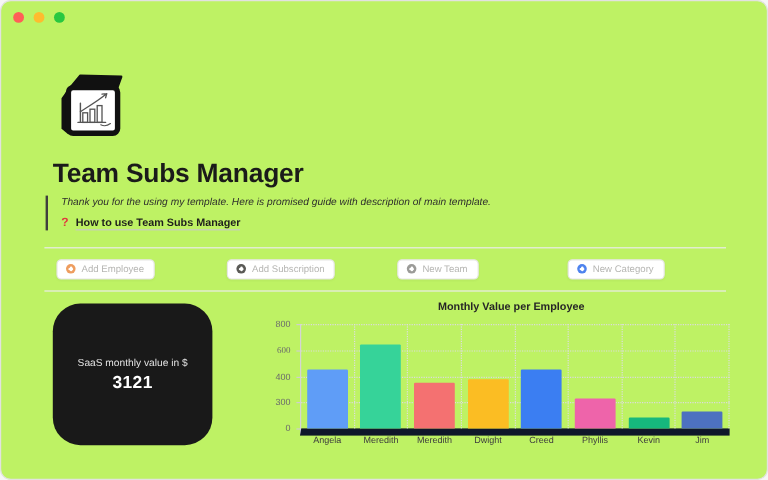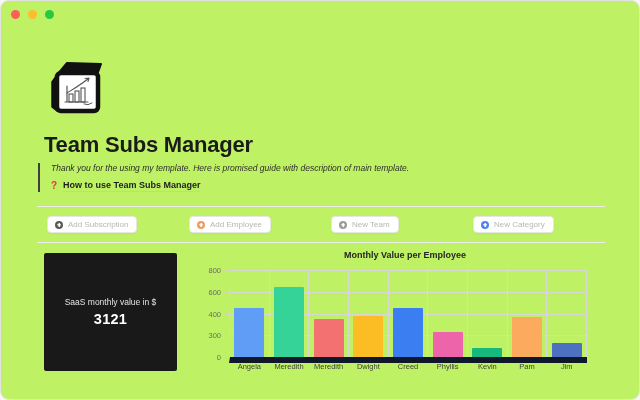--- a/index.html
+++ b/index.html
@@ -41,21 +41,21 @@
     transform:translateX(-50%);background:#fff;border-radius:1px;}
   .tb-icon::after{content:"";position:absolute;top:50%;left:2px;right:2px;height:1.5px;
     transform:translateY(-50%);background:#fff;border-radius:1px;}
   
   .summary-card{position:absolute;left:43px;top:252px;width:133px;height:118px;
     border-radius:2px;display:flex;flex-direction:column;align-items:center;
     justify-content:center;gap:4px;}
   .summary-label{font-size:8.5px;color:#e3e3e3;}
   .summary-value{font-size:14.5px;font-weight:700;color:#ffffff;letter-spacing:0.3px;}
   
-  .chart{position:absolute;left:208px;top:247px;width:392px;height:130px;}
+  .chart{position:absolute;left:229px;top:247px;width:392px;height:130px;}
   .chart-title{position:absolute;top:2px;left:0;width:100%;text-align:center;
     font-size:9px;font-weight:700;color:#262626;}
   .plot{position:absolute;left:20px;top:22px;width:357px;height:87px;
     border-left:1px solid #d4d4d4;border-bottom:6px solid #0f172a;
     display:flex;align-items:flex-end;box-sizing:content-box;}
   .gridline{position:absolute;left:0;width:100%;height:0;
     border-top:1px dotted #dbdbdb;}
   .cell{flex:1 1 0;height:100%;position:relative;border-right:1px dotted #dedede;}
   .bar{position:absolute;bottom:0;left:11%;width:78%;border-radius:1px 1px 0 0;}
   .xlabel{position:absolute;top:calc(100% + 5px);left:0;width:100%;text-align:center;
@@ -98,61 +98,61 @@
       <span class="qmark" style="color: rgb(224, 56, 62);">?</span>
       <span class="guide-link">How to use Team Subs Manager</span>
     </div>
   </div>
 
   <div class="divider d1"></div>
 
   <div class="toolbar">
     <div class="tb-cell">
       <button class="tb-btn">
-        <span class="tb-icon" style="background: rgb(90, 90, 86);"></span>
-        <span>Add Subscription</span>
+        <span class="tb-icon" style="background: rgb(238, 157, 95);"></span>
+        <span>Add Employee</span>
       </button>
     </div>
     <div class="tb-cell">
       <button class="tb-btn">
-        <span class="tb-icon" style="background: rgb(238, 157, 95);"></span>
-        <span>Add Employee</span>
+        <span class="tb-icon" style="background: rgb(90, 90, 86);"></span>
+        <span>Add Subscription</span>
       </button>
     </div>
     <div class="tb-cell">
       <button class="tb-btn">
         <span class="tb-icon" style="background: rgb(155, 155, 152);"></span>
         <span>New Team</span>
       </button>
     </div>
     <div class="tb-cell">
       <button class="tb-btn">
         <span class="tb-icon" style="background: rgb(78, 131, 238);"></span>
         <span>New Category</span>
       </button>
     </div>
   </div>
 
   <div class="divider d2"></div>
 
-  <div class="summary-card" style="background: rgb(25, 25, 25);">
+  <div class="summary-card" style="background: rgb(25, 25, 25); border-radius: 23px;">
     <div class="summary-label">SaaS monthly value in $</div>
     <div class="summary-value">3121</div>
   </div>
 
   <div class="chart">
     <div class="chart-title">Monthly Value per Employee</div>
     <div class="yaxis">
         <div class="ytick" style="top: 100%;">0</div>
         <div class="ydash" style="top: 100%;"></div>
         <div class="ytick" style="top: 75%;">300</div>
         <div class="ydash" style="top: 75%;"></div>
         <div class="ytick" style="top: 50%;">400</div>
         <div class="ydash" style="top: 50%;"></div>
-        <div class="ytick" style="top: 25%;">600</div>
+        <div class="ytick" style="top: 25%; font-family: Liberation Serif, serif;">600</div>
         <div class="ydash" style="top: 25%;"></div>
         <div class="ytick" style="top: 0%;">800</div>
         <div class="ydash" style="top: 0%;"></div>
       </div>
     <div class="plot">
         <div class="gridline" style="top: 75%;"></div>
         <div class="gridline" style="top: 50%;"></div>
         <div class="gridline" style="top: 25%;"></div>
         <div class="gridline" style="top: 0%;"></div>
         <div class="cell">
@@ -177,23 +177,19 @@
         </div>
         <div class="cell">
           <div class="bar" style="height: 28.75%; background: rgb(238, 100, 170);"></div>
           <div class="xlabel">Phyllis</div>
         </div>
         <div class="cell">
           <div class="bar" style="height: 10%; background: rgb(22, 184, 125);"></div>
           <div class="xlabel">Kevin</div>
         </div>
         <div class="cell">
-          <div class="bar" style="height: 45.625%; background: rgb(252, 171, 94);"></div>
-          <div class="xlabel">Pam</div>
-        </div>
-        <div class="cell">
           <div class="bar" style="height: 16.25%; background: rgb(77, 113, 192);"></div>
           <div class="xlabel">Jim</div>
         </div>
       </div>
   </div>
 
 </div>
 
 </body></html>

